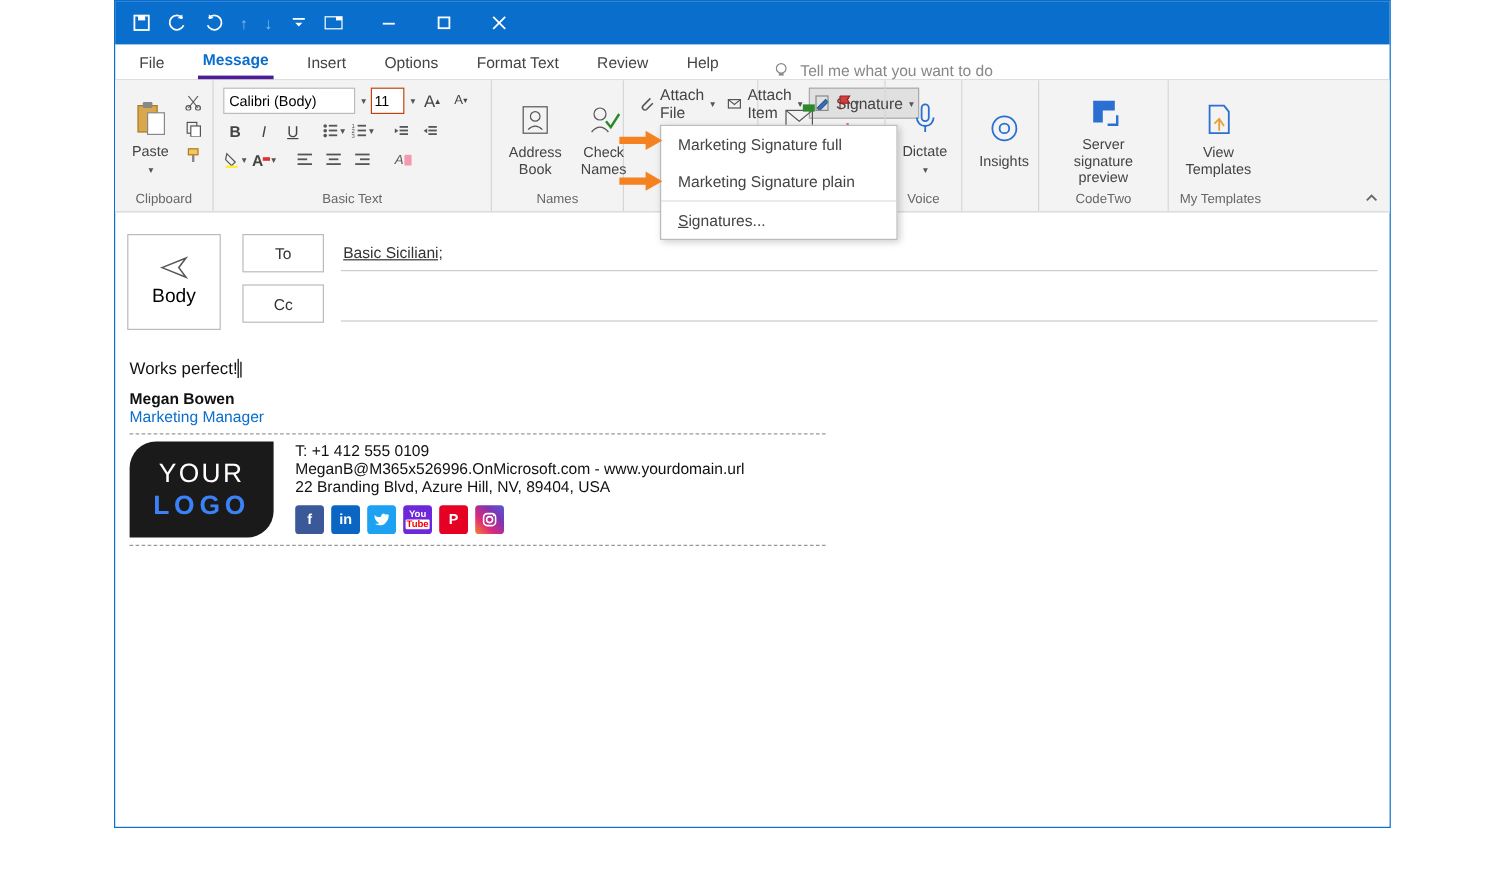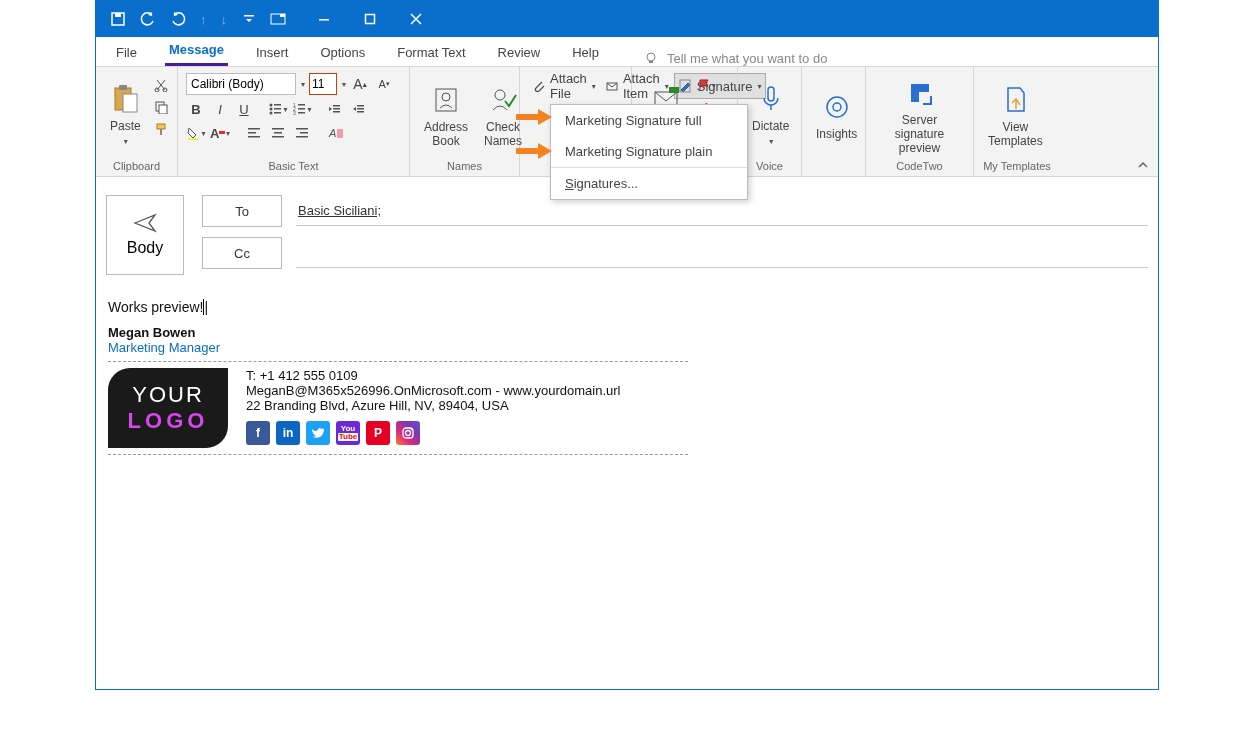--- a/index.html
+++ b/index.html
@@ -28,33 +28,33 @@
 input.fontbox { width:110px; height:22px; font-size:12px; padding:0 4px; border:1px solid #bbb; }
 input.sizebox { width:28px; height:22px; font-size:12px; padding:0 2px; border:1px solid #c2410c; }
 .icongrid { display:flex; flex-direction:column; gap:2px; }
 .iconrow { display:flex; gap:4px; align-items:center; }
 .ic { width:20px; height:20px; display:flex; align-items:center; justify-content:center; font-size:13px; color:#444; }
 .caret { font-size:8px; color:#555; margin-left:1px; }
 .compose { padding:18px 10px 10px 10px; display:flex; gap:18px; }
 .sendarea { width:78px; height:80px; border:1px solid #bbb; display:flex; flex-direction:column; align-items:center; justify-content:center; gap:6px; }
 .fields { flex:1; }
 .fieldrow { display:flex; align-items:center; gap:14px; margin-bottom:10px; }
-.hdrbtn { width:80px; height:32px; border:1px solid #bbb; background:#fff; font-size:13px; color:#333; display:flex; align-items:center; justify-content:center; }
+.hdrbtn { width:68px; height:32px; border:1px solid #bbb; background:#fff; font-size:13px; color:#333; display:flex; align-items:center; justify-content:center; }
 .fieldline { flex:1; border-bottom:1px solid #ccc; height:30px; display:flex; align-items:center; font-size:13px; color:#333; padding-left:2px; }
 .subjlabel { width:80px; font-size:13px; color:#666; text-align:center; }
 .body { padding:10px 12px; font-size:14px; color:#111; }
 .body .line { margin-bottom:4px; }
 .sig { margin-top:10px; font-size:13px; }
 .sig-name { font-weight:bold; }
 .sig-title { color:#0a6ecc; }
 .dotted { border-top:1px dashed #999; margin:6px 0; width:580px; }
 .sigflex { display:flex; gap:18px; }
 .logo { width:120px; height:80px; background:#1a1a1a; border-radius:22px 0 22px 0; display:flex; flex-direction:column; align-items:center; justify-content:center; color:#fff; font-family:Arial; }
 .logo .a { font-size:22px; letter-spacing:2px; font-weight:300; }
-.logo .b { font-size:22px; letter-spacing:4px; font-weight:700; color:#d946ef; }
+.logo .b { font-size:22px; letter-spacing:4px; font-weight:700; color:#3b82f6; }
 .socials { display:flex; gap:6px; margin-top:8px; }
 .sbtn { width:24px; height:24px; border-radius:3px; display:flex; align-items:center; justify-content:center; color:#fff; font-size:12px; font-weight:bold; }
 .dropdown { position:absolute; top:103px; left:454px; width:198px; background:#fff; border:1px solid #bbb; box-shadow:2px 2px 6px rgba(0,0,0,0.2); z-index:50; }
 .dropdown .item { padding:8px 14px; font-size:13px; color:#444; }
 .dropdown .dsep { border-top:1px solid #ddd; }
 .arrow { position:absolute; width:36px; height:20px; z-index:60; }
 .arrow svg { width:36px; height:20px; }
 svg { display:block; }
 .collapse { position:absolute; right:8px; bottom:4px; }
 </style>
@@ -472,21 +472,21 @@
           </div>
       </div>
       <div class="fieldrow">
         <div class="hdrbtn">Cc</div>
         <div class="fieldline"></div>
       </div>
     </div>
   </div>
 
   <div class="body">
-    <div class="line"><span>Works preview!</span><span style="border-left:1px solid #000;"></span>|</div>
+    <div class="line"><span>Works perfect!</span><span style="border-left:1px solid #000;"></span>|</div>
     <div class="sig">
       <div class="sig-name">Megan Bowen</div>
       <div class="sig-title">Marketing Manager</div>
       <div class="dotted"></div>
       <div class="sigflex">
         <div class="logo">
           <div class="a">YOUR</div>
           <div class="b">LOGO</div>
         </div>
         <div>

